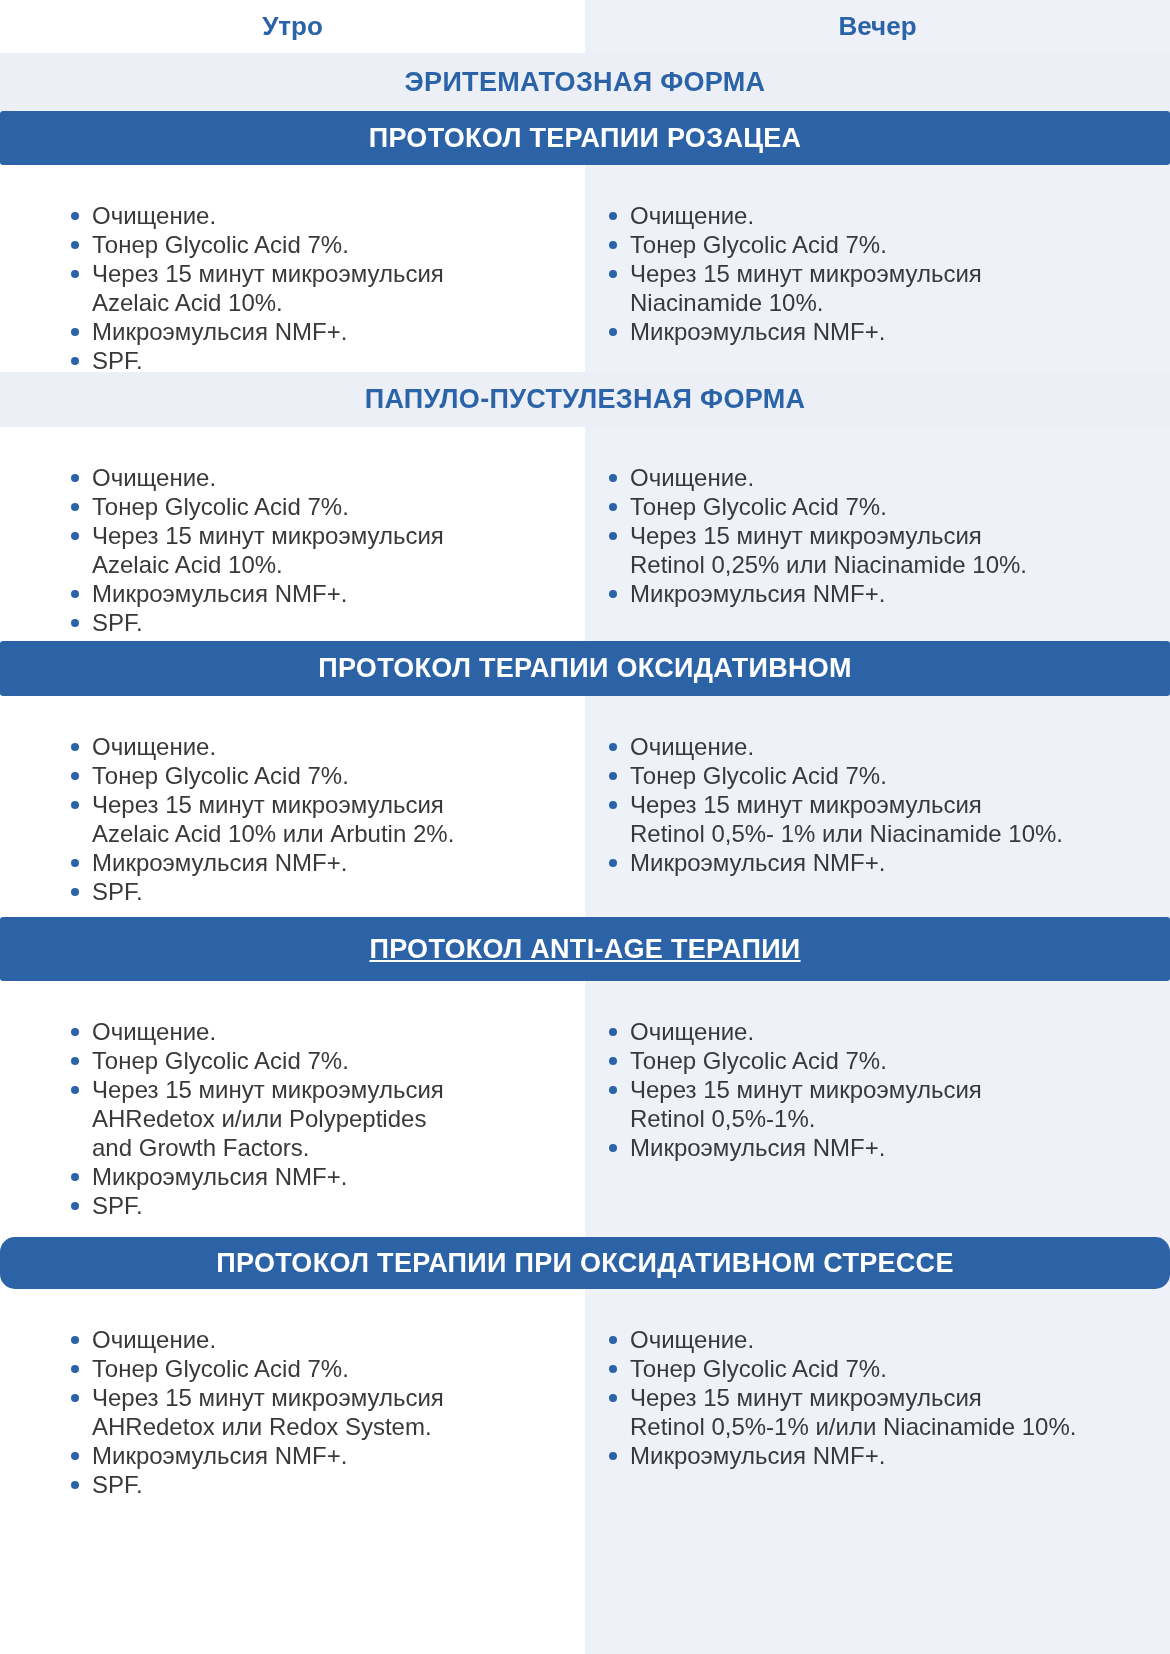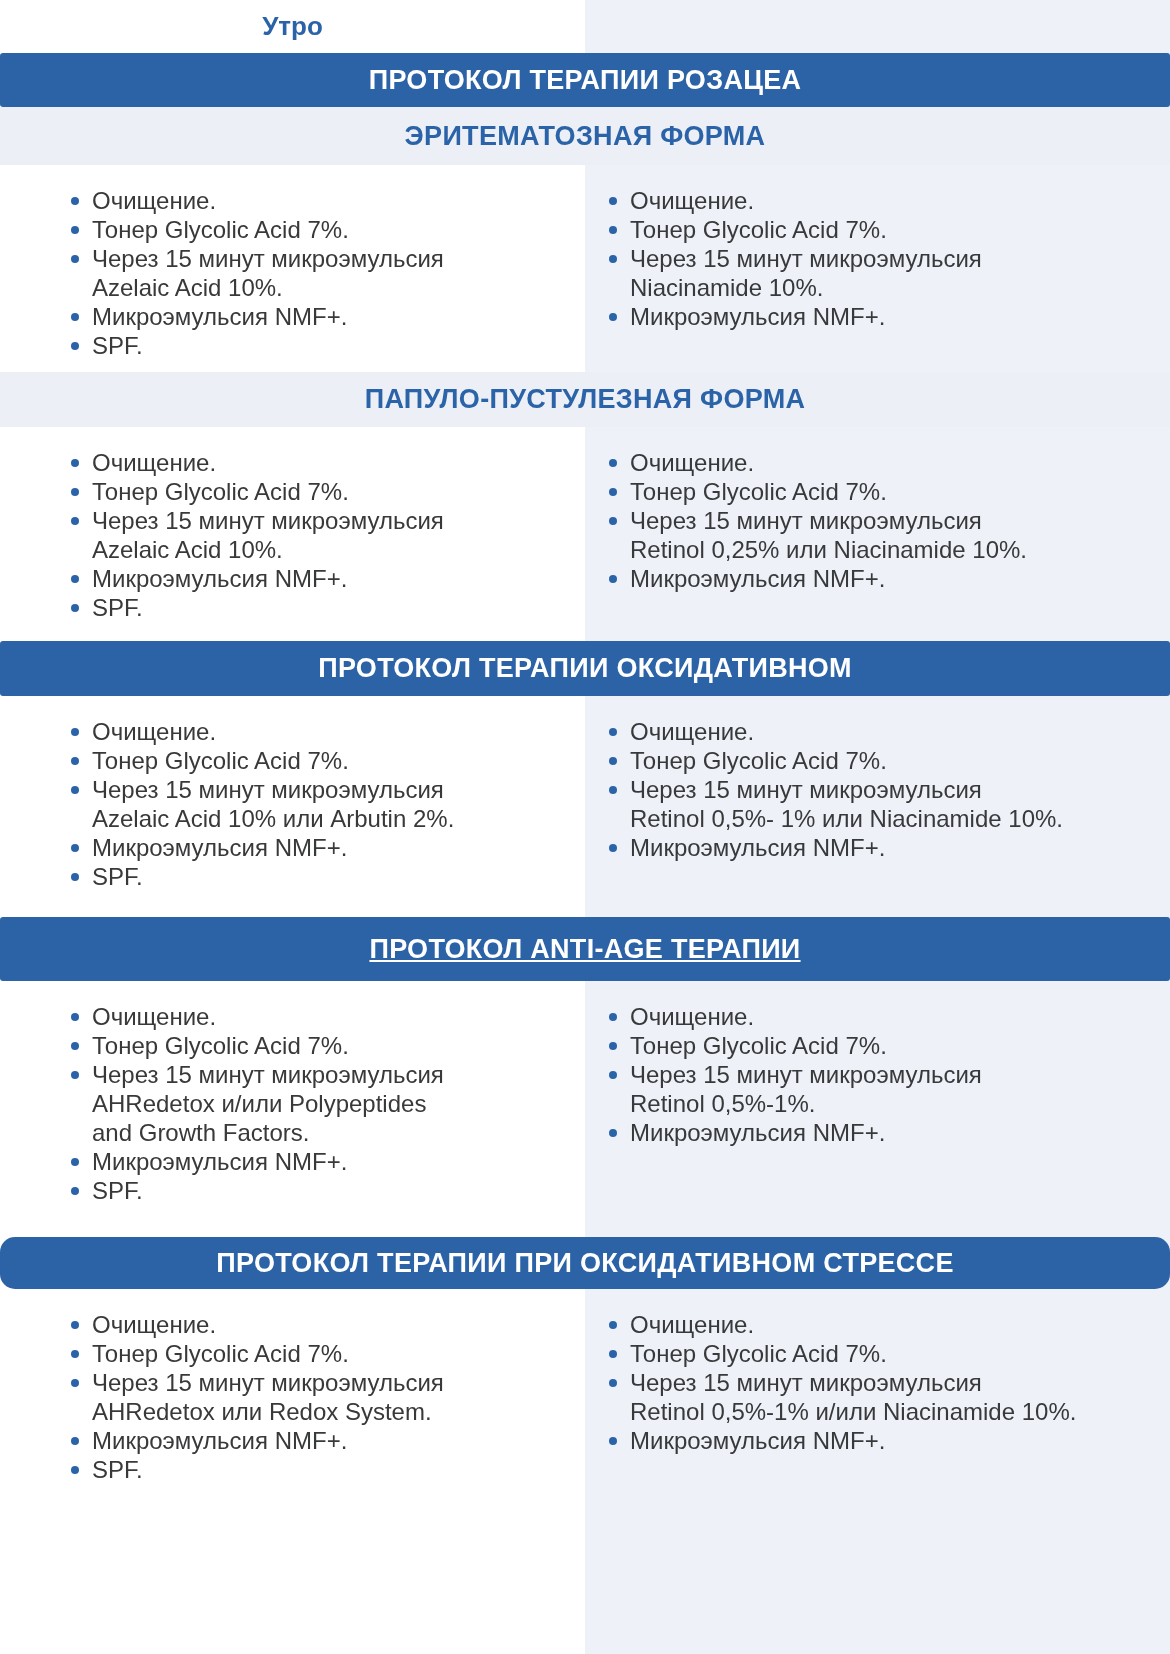--- a/index.html
+++ b/index.html
@@ -67,21 +67,21 @@
     display: flex;
     flex: 0 0 auto;
   }
   .row.r1 { height: 207px; }
   .row.r2 { height: 214px; }
   .row.r3 { height: 221px; }
   .row.r4 { height: 256px; }
   .row.r5 { flex: 1 1 auto; }
   .cell {
     width: 50%;
-    padding-top: 21px;
+    padding-top: 36px;
   }
   .cell.morning { padding-left: 71px; padding-right: 30px; }
   .cell.evening { padding-left: 24px; padding-right: 30px; }
   ul.list { list-style: none; margin: 0; padding: 0; }
   ul.list li {
     display: flex;
     align-items: flex-start;
   }
   .dot {
     flex: 0 0 8px;
@@ -98,25 +98,26 @@
     white-space: pre-line;
   }
 </style>
 </head>
 <body>
 
 <div class="page">
 
   <div class="header-row">
     <div class="header-cell">Утро</div>
-  </div>
+    <div class="header-cell">Вечер</div>
+  </div>
+
+  <div class="banner light">ЭРИТЕМАТОЗНАЯ ФОРМА</div>
 
   <div class="banner dark">ПРОТОКОЛ ТЕРАПИИ РОЗАЦЕА</div>
-
-  <div class="banner light">ЭРИТЕМАТОЗНАЯ ФОРМА</div>
   <div class="row r1">
     <div class="cell morning">
       <ul class="list">
 
       <li>
             <span class="dot"></span>
             <span class="txt">Очищение.</span>
           </li>
           <li>
             <span class="dot"></span>

